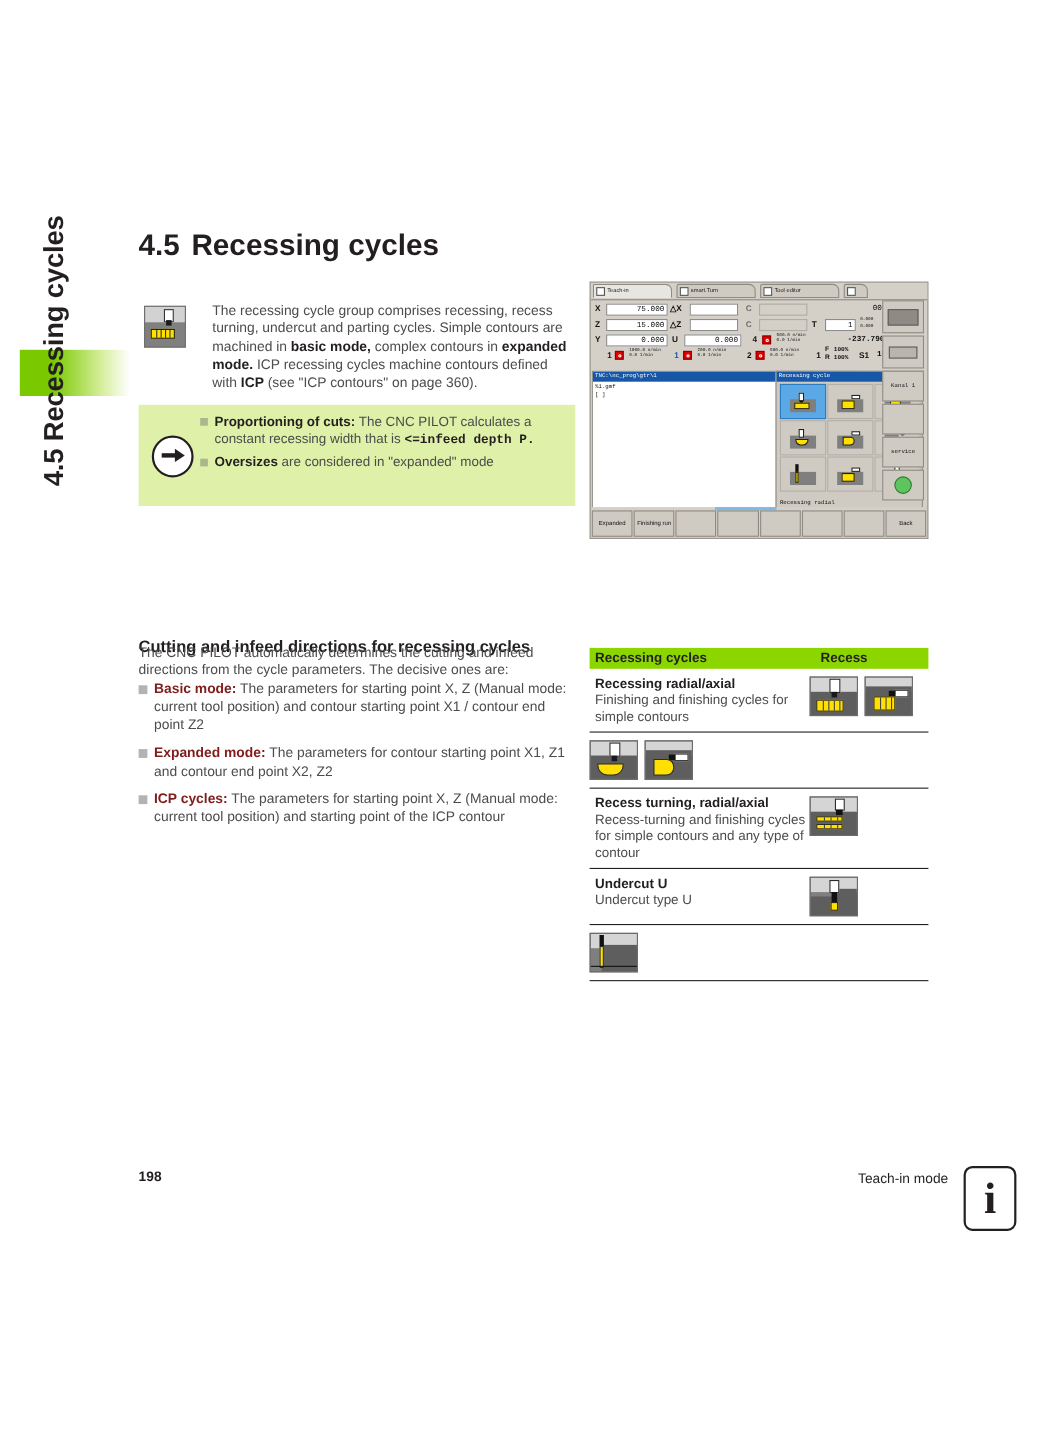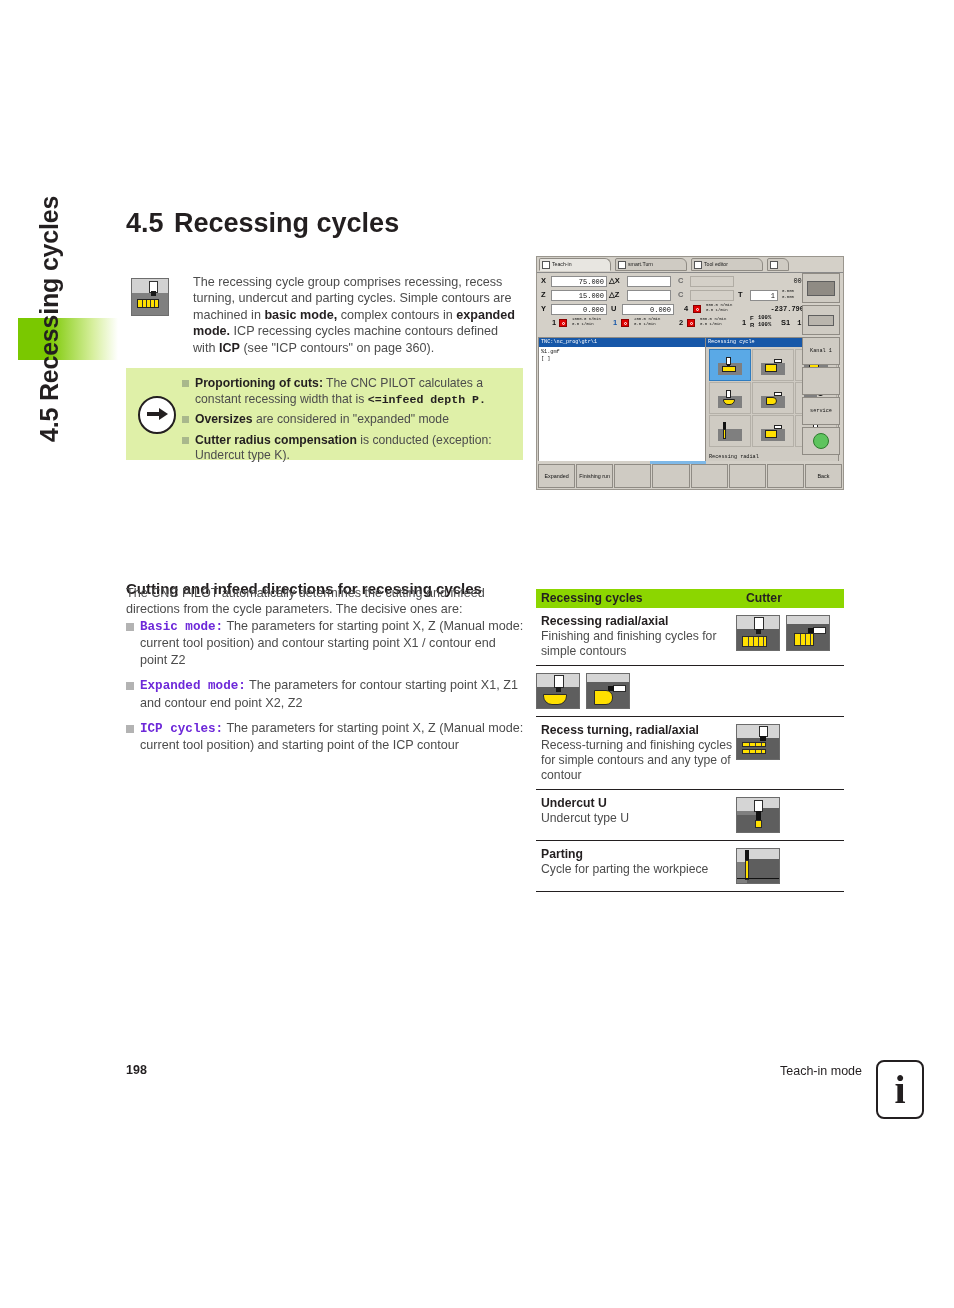--- a/index.html
+++ b/index.html
@@ -61,21 +61,21 @@
 
   
   #sub-title{position:absolute;left:126px;top:554px;width:400px;
     font-size:15px;font-weight:bold;line-height:22px;margin-top:24px;}
   #sub-intro{position:absolute;left:126px;top:585px;width:395px;
     font-size:12.6px;line-height:16.4px;color:#4c4c4c;}
   #sub-list{position:absolute;left:126px;top:618px;width:398px;
     font-size:12.6px;line-height:16.4px;color:#4c4c4c;}
   #sub-list .li{position:relative;padding-left:14px;margin-bottom:9px;}
   #sub-list .li:before{content:"";position:absolute;left:0;top:5px;width:8px;height:8px;background:#b3b3b3;}
-  #sub-list b{color:#6d28d9;font-family:Liberation Mono, monospace;}
+  #sub-list b{color:#7f1d1d;}
 
   
   #cnc{
     position:absolute;left:536px;top:256px;width:308px;height:234px;
     background:#d4d0c8;border:1px solid #9a968e;box-sizing:border-box;
     font-family:"Liberation Sans",sans-serif;overflow:hidden;
   }
   #cnc-tabs{position:absolute;left:0;top:0;width:308px;height:15px;background:#d4d0c8;
     border-bottom:1px solid #8a8a8a;}
   .cnc-tab{position:absolute;top:1px;height:13px;background:#cfcbc3;
@@ -187,21 +187,20 @@
   <div id="intro-text">The recessing cycle group comprises recessing, recess turning, undercut and parting cycles. Simple contours are machined in <b>basic mode,</b> complex contours in <b>expanded mode.</b> ICP recessing cycles machine contours defined with <b>ICP</b> (see "ICP contours" on page 360).</div>
 
   <div id="note-box">
     <div id="note-arrow">
       <div class="sh"></div>
         <div class="hd"></div>
     </div>
     <div id="note-list">
         <div class="li"><b>Proportioning of cuts:</b> The CNC PILOT calculates a constant recessing width that is <code>&lt;=infeed depth P.</code></div>
         <div class="li"><b>Oversizes</b> are considered in "expanded" mode</div>
-        <div class="li"><b>Cutter radius compensation</b> is conducted (exception: Undercut type K).</div>
       </div>
   </div>
 
   <div id="sub-title">Cutting and infeed directions for recessing cycles</div>
   <div id="sub-intro">The CNC PILOT automatically determines the cutting and infeed directions from the cycle parameters. The decisive ones are:</div>
   <div id="sub-list">
       <div class="li"><b>Basic mode:</b> The parameters for starting point X, Z (Manual mode: current tool position) and contour starting point X1 / contour end point Z2</div>
       <div class="li"><b>Expanded mode:</b> The parameters for contour starting point X1, Z1 and contour end point X2, Z2</div>
       <div class="li"><b>ICP cycles:</b> The parameters for starting point X, Z (Manual mode: current tool position) and starting point of the ICP contour</div>
     </div>
@@ -397,21 +396,21 @@
         <div class="soft-key"></div>
         <div class="soft-key"></div>
         <div class="soft-key"></div>
         <div class="soft-key">Back</div>
       </div>
   </div>
 
   <div id="sym-table">
     <div id="sym-head">
       <span class="h1">Recessing cycles</span>
-      <span class="h2">Cutter</span>
+      <span class="h2">Recess</span>
     </div>
     <div id="sym-body">
         <div class="sym-row">
           <div class="sym-txt">
             <div class="t1">Recessing radial/axial</div>
             <div class="t2">Finishing and finishing cycles for simple contours</div>
           </div>
           <div class="sym-icons">
             <div class="mi">
               <div class="sky"></div>
@@ -490,24 +489,20 @@
               <div class="sky"></div>
               <div class="dark" style="left:0;top:17px;width:100%;height:19px;"></div>
               <div class="dark" style="right:0;top:10px;width:42%;height:26px;"></div>
               <div class="tool" style="left:17px;top:2px;width:9px;height:12px;"></div>
               <div class="blk" style="left:19px;top:13px;width:5px;height:9px;"></div>
               <div class="yel" style="left:18px;top:22px;width:7px;height:8px;"></div>
             </div>
           </div>
         </div>
         <div class="sym-row">
-          <div class="sym-txt">
-            <div class="t1">Parting</div>
-            <div class="t2">Cycle for parting the workpiece</div>
-          </div>
           <div class="sym-icons">
             <div class="mi">
               <div class="sky"></div>
               <div class="dark" style="left:10px;top:10px;width:100%;height:26px;"></div>
               <div class="blk" style="left:8px;top:1px;width:4px;height:10px;"></div>
               <div class="yel" style="left:8px;top:11px;width:4px;height:20px;"></div>
               <div class="blk" style="left:0;bottom:4px;width:100%;height:1px;"></div>
             </div>
           </div>
         </div>

